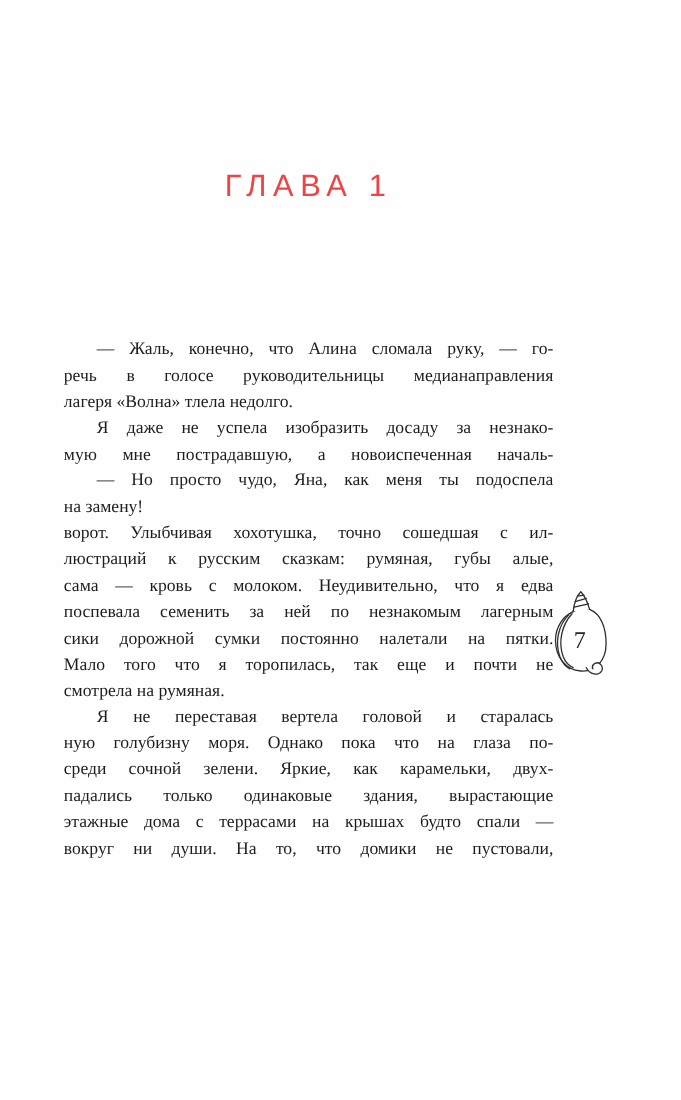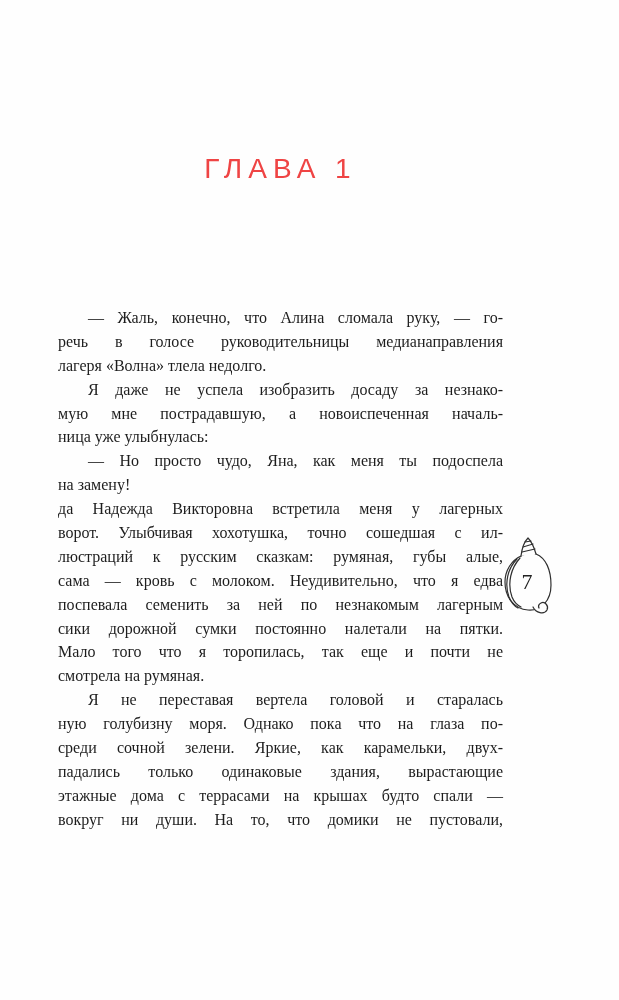--- a/index.html
+++ b/index.html
@@ -78,24 +78,22 @@
 <div class="page">
 
   <div class="chapter-heading">ГЛАВА 1</div>
 
   <div class="page-text">
       <div class="line indent just">— Жаль, конечно, что Алина сломала руку, — го-</div>
       <div class="line just">речь в голосе руководительницы медианаправления</div>
       <div class="line">лагеря «Волна» тлела недолго.</div>
       <div class="line indent just">Я даже не успела изобразить досаду за незнако-</div>
       <div class="line just">мую мне пострадавшую, а новоиспеченная началь-</div>
-      <div class="line">ница уже улыбнулась:</div>
       <div class="line indent just">— Но просто чудо, Яна, как меня ты подоспела</div>
       <div class="line">на замену!</div>
-      <div class="line just">да Надежда Викторовна встретила меня у лагерных</div>
       <div class="line just">ворот. Улыбчивая хохотушка, точно сошедшая с ил-</div>
       <div class="line just">люстраций к русским сказкам: румяная, губы алые,</div>
       <div class="line just">сама — кровь с молоком. Неудивительно, что я едва</div>
       <div class="line just">поспевала семенить за ней по незнакомым лагерным</div>
       <div class="line just">сики дорожной сумки постоянно налетали на пятки.</div>
       <div class="line just">Мало того что я торопилась, так еще и почти не</div>
       <div class="line">смотрела на румяная.</div>
       <div class="line indent just">Я не переставая вертела головой и старалась</div>
       <div class="line just">ную голубизну моря. Однако пока что на глаза по-</div>
       <div class="line just">среди сочной зелени. Яркие, как карамельки, двух-</div>

